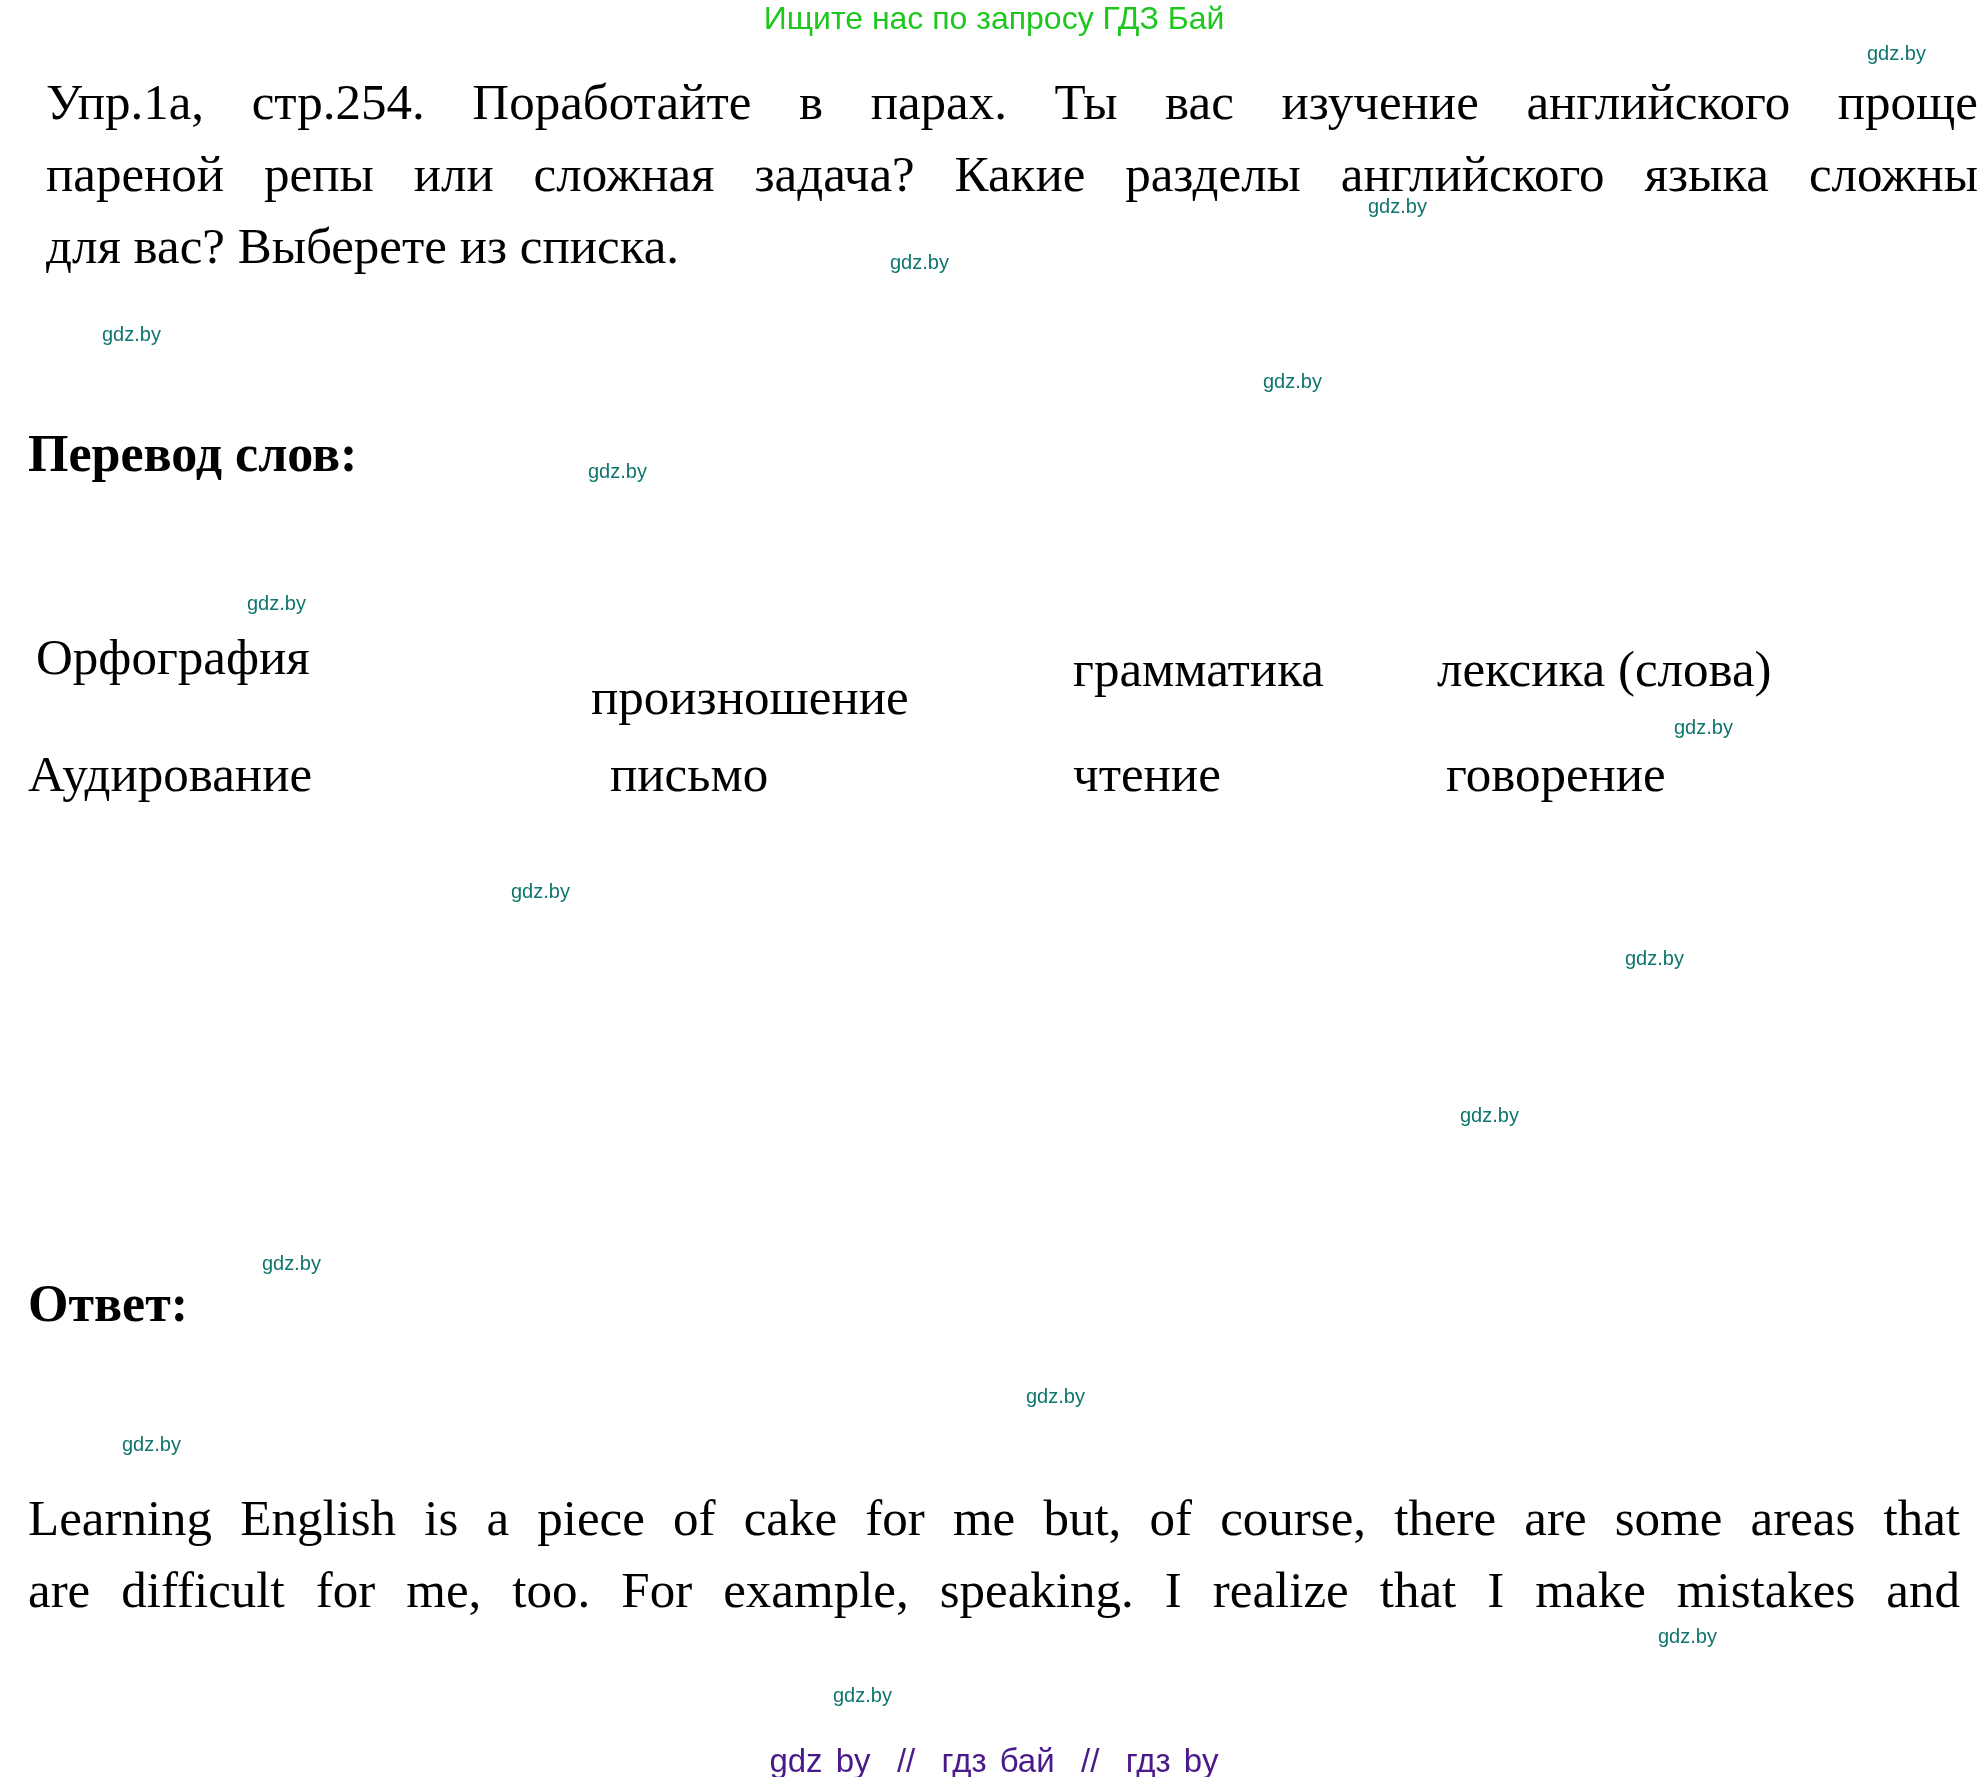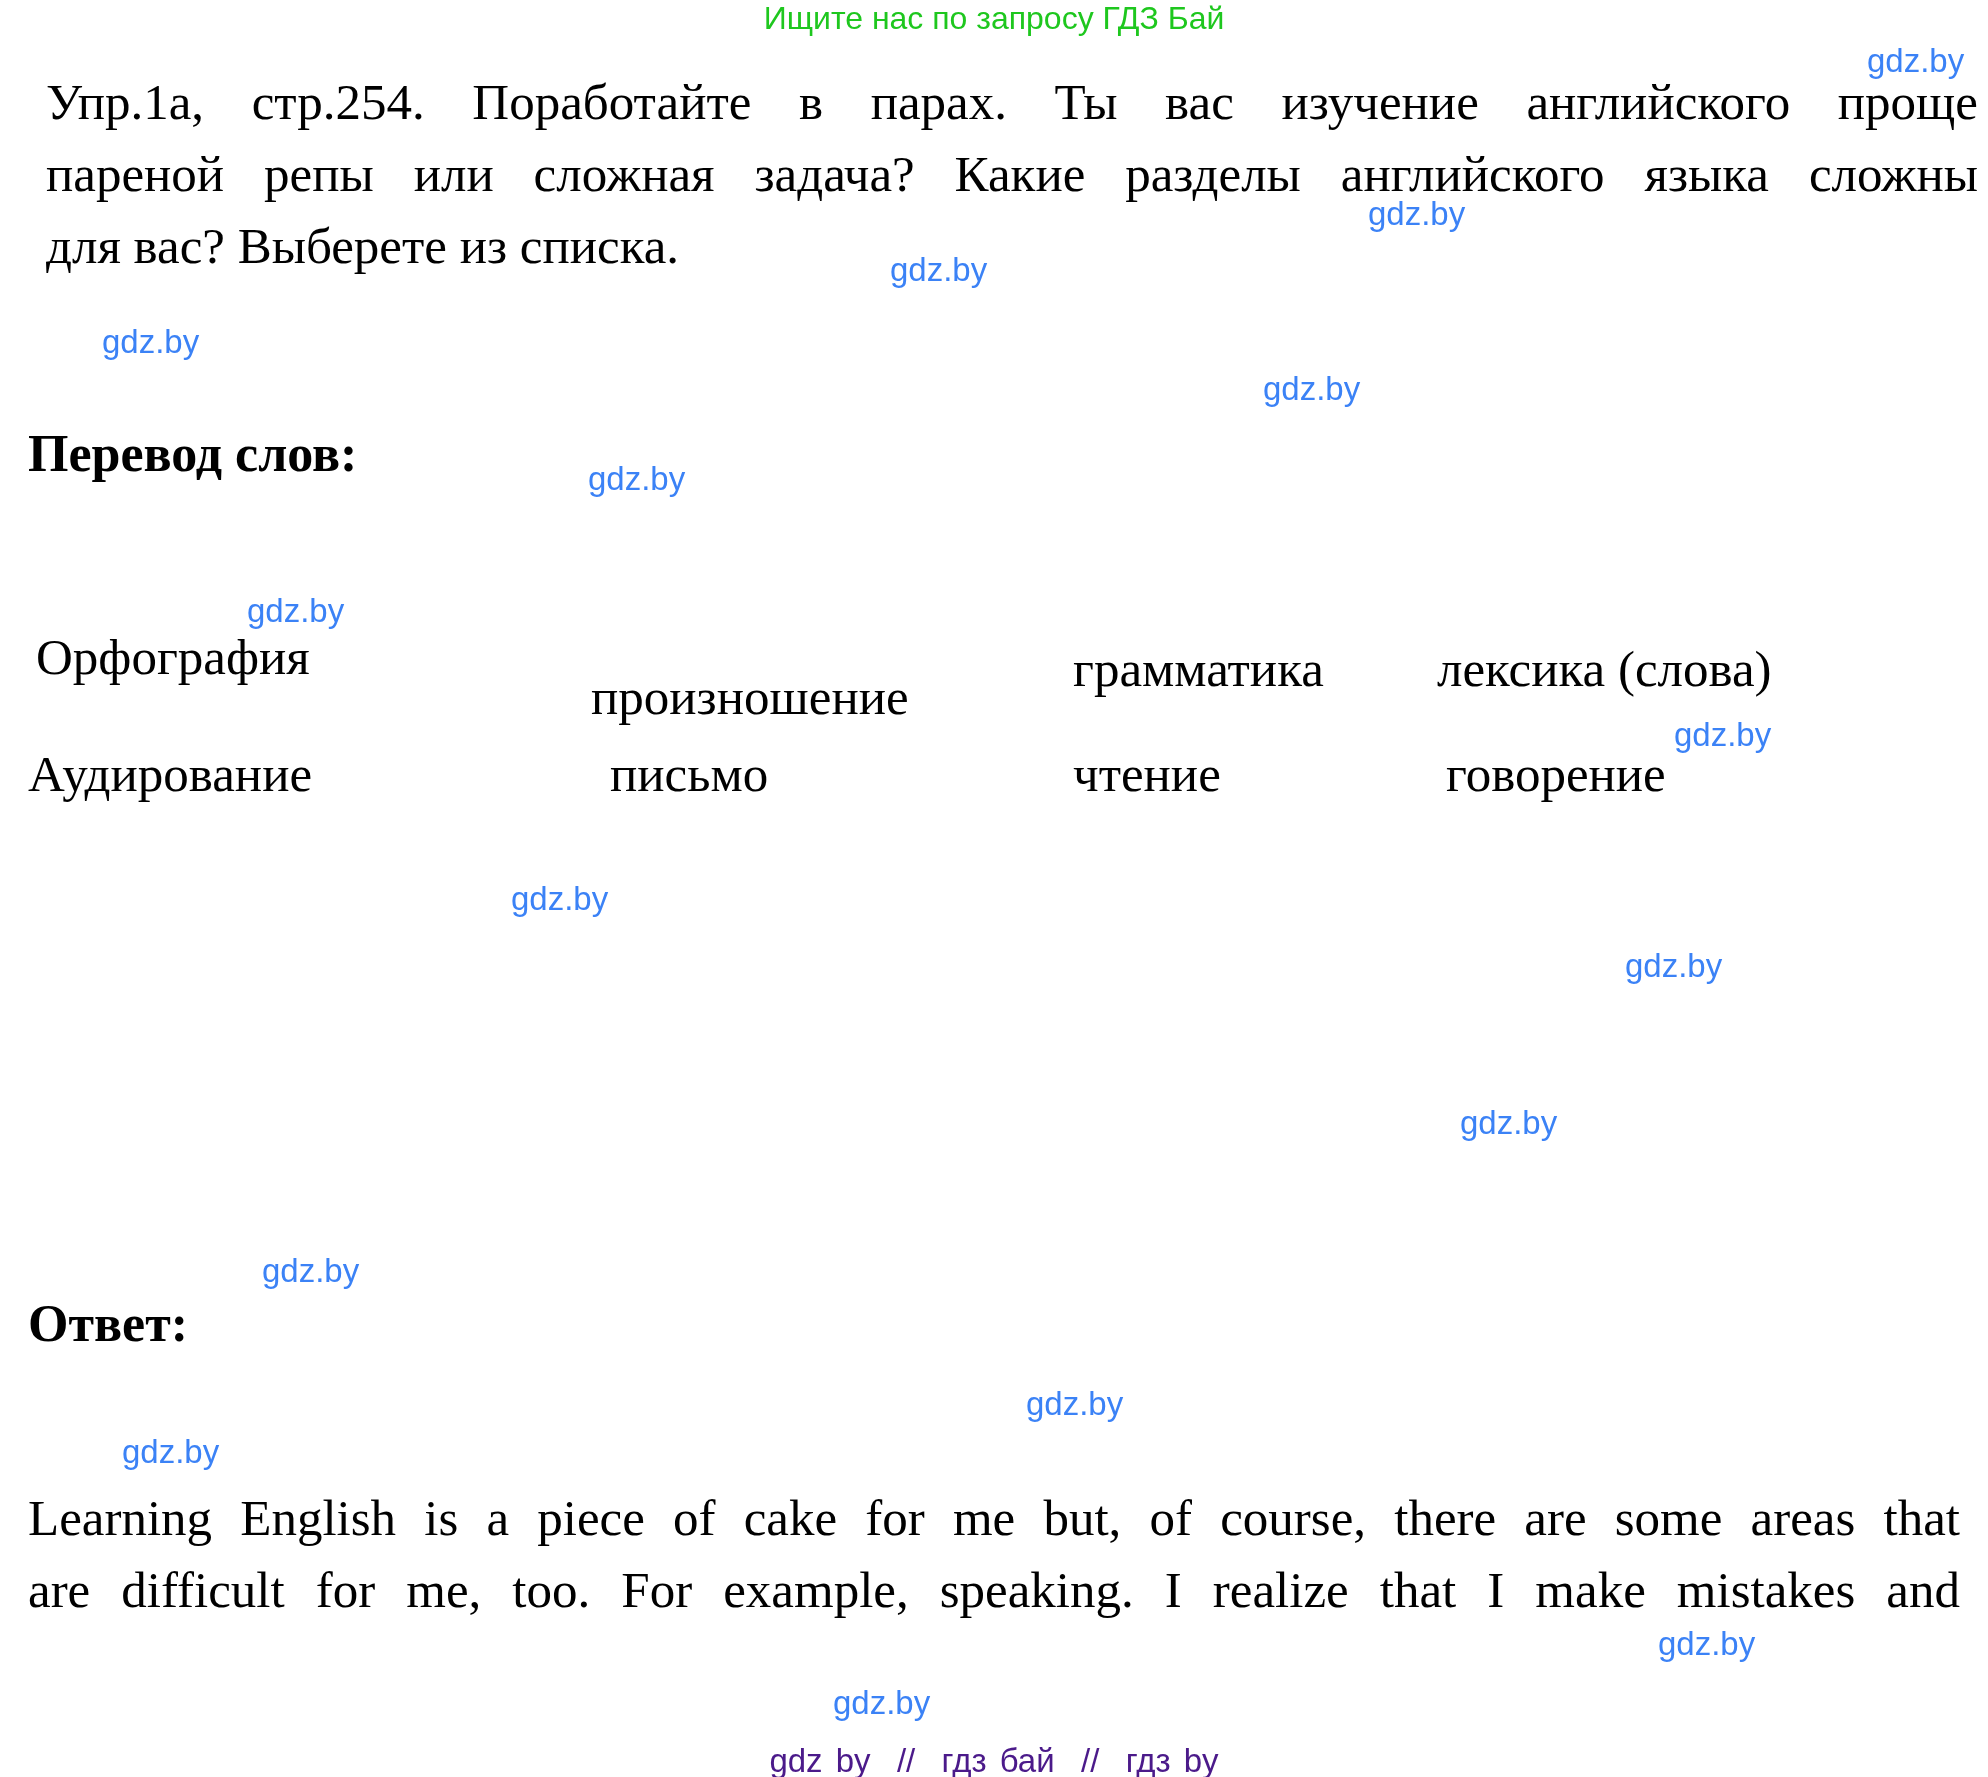--- a/index.html
+++ b/index.html
@@ -7,25 +7,25 @@
   .serif { font-family: "Liberation Serif", "DejaVu Serif", serif; color:#000; }
   .sans { font-family: "Liberation Sans", "DejaVu Sans", sans-serif; }
   .abs { position:absolute; white-space:nowrap; }
   #top-banner { left:0; width:1988px; top:0; text-align:center; font-size:32px; line-height:36px; color:#1ec71e; }
   #task { left:28px; width:1932px; top:66px; font-size:51px; line-height:72px; text-align:justify; text-align-last:left; white-space:normal;margin-left:18px; }
   #task .line { display:block; text-align:justify; text-align-last:justify; }
   #task .line.last { text-align-last:left; }
   .heading { font-size:52px; font-weight:bold; }
   #vocab-title { left:28px; top:424px; }
   .word { font-size:51px; }
-  #answer-title { left:28px; top:1274px;margin-top:20px; }
+  #answer-title { left:28px; top:1274px; }
   #answer { left:28px; width:1932px; top:1482px; font-size:51px; line-height:72px; white-space:normal; }
   #answer .line { display:block; text-align:justify; text-align-last:justify; }
   #answer .line.last { text-align-last:left; }
-  .wm { font-size:33px; color:#3b82f6; }
+  .wm { font-size:20px; color:#0f766e; }
   #footer { left:0; width:1988px; top:1742px; text-align:center; font-size:33px; color:#4b1a8a; word-spacing:4px; }
 </style>
 </head>
 <body>
 
 <div class="abs sans" id="top-banner">Ищите нас по запросу ГДЗ Бай</div>
 
 <div class="abs serif" id="task">
   <span class="line">Упр.1a, стр.254. Поработайте в парах. Ты вас изучение английского проще</span>
   <span class="line">пареной репы или сложная задача? Какие разделы английского языка сложны</span>

